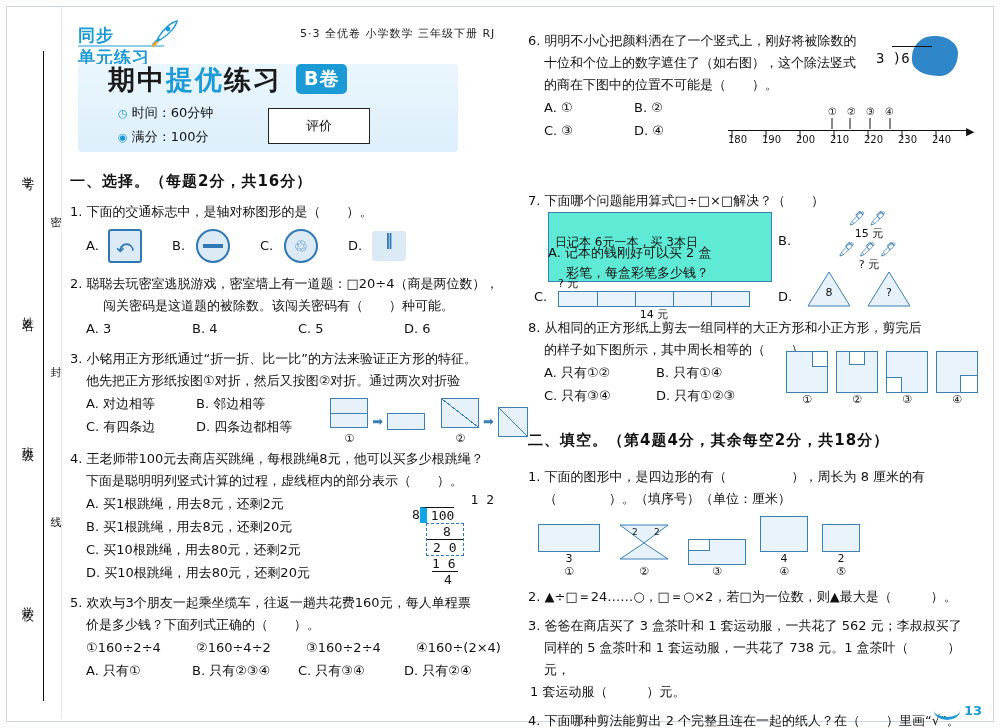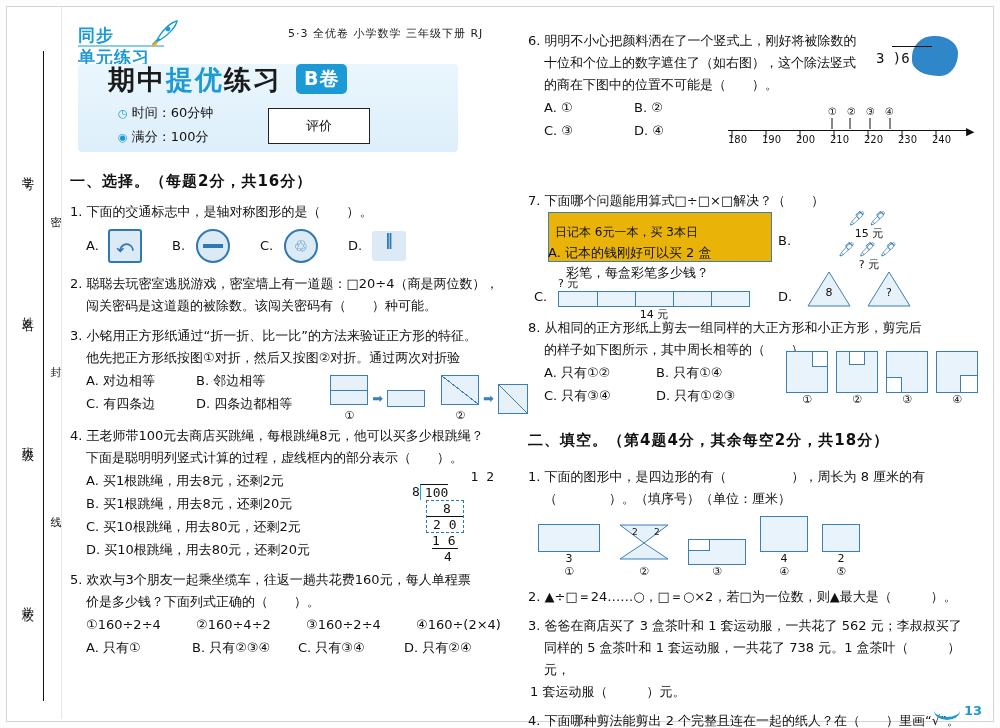--- a/index.html
+++ b/index.html
@@ -32,21 +32,21 @@
   .vtext{
     position:absolute;
     writing-mode:vertical-rl;
     text-orientation:upright;
     font-size:12px;letter-spacing:3px;color:#111;
     font-family:"DejaVu Sans","Liberation Sans",sans-serif;
   }
   .vtext.small{font-size:11px;letter-spacing:6px;}
   
   .top-right-label{
-    position:absolute;top:26px;left:288px;font-size:11px;color:#222;
+    position:absolute;top:26px;left:300px;font-size:11px;color:#222;
     letter-spacing:1px;
   }
   .logo-badge{
     position:absolute;left:78px;top:24px;width:92px;height:46px;
   }
   .logo-line{
     font-size:17px;color:#1b9ad6;font-weight:bold;letter-spacing:1px;
     line-height:22px;
   }
   .logo-under{
@@ -115,21 +115,21 @@
     position:absolute;left:50%;top:50%;transform:translate(-50%,-50%);
     width:20px;height:4px;background:#2f78b5;
   }
   
   .fig-box{
     border:1px solid #3b7fb5;background:#e6f1f9;display:inline-block;
   }
   .fig-label{font-size:11px;text-align:center;}
   
   .rbox{
-    border:1px solid #3b7fb5;background:#eab308;font-size:12px;padding:11px 6px;
+    border:1px solid #3b7fb5;background:#5eead4;font-size:12px;padding:21px 6px;
   }
   .splat{
     position:absolute;width:46px;height:40px;background:#2f86c9;
     border-radius:48% 52% 40% 60%/55% 45% 60% 40%;
   }
   .pagenum{
     position:absolute;right:18px;bottom:10px;font-size:13px;color:#1b9ad6;font-weight:bold;
   }
   .swoosh{
     position:absolute;right:40px;bottom:8px;width:26px;height:16px;
@@ -207,21 +207,27 @@
             <span class="sign-inner" style="top:8px;">‖</span>
           </span>
       </div>
     </div>
 
     <div class="qrow" style="margin-top:10px;">
       <div class="q">
         <span>2.</span>
         <span>聪聪去玩密室逃脱游戏，密室墙上有一道题：□20÷4（商是两位数），</span>
       </div>
-      <div class="q" style="margin-left:16px;">闯关密码是这道题的被除数。该闯关密码有（　　）种可能。</div>
+      <div class="q" style="margin-left:33px;">闯关密码是这道题的被除数。该闯关密码有（　　）种可能。</div>
+      <div class="opts opt4" style="margin-left:16px;">
+        <div>A. 3</div>
+        <div>B. 4</div>
+        <div>C. 5</div>
+        <div>D. 6</div>
+      </div>
     </div>
 
     <div class="qrow" style="margin-top:8px;position:relative;">
       <div class="q">
         <span>3.</span>
         <span>小铭用正方形纸通过“折一折、比一比”的方法来验证正方形的特征。</span>
       </div>
       <div class="q" style="margin-left:16px;">他先把正方形纸按图①对折，然后又按图②对折。通过两次对折验</div>
       <div class="opts" style="margin-left:16px;">
         <div style="display:flex;">
@@ -267,21 +273,21 @@
         <div>A. 买1根跳绳，用去8元，还剩2元</div>
         <div>B. 买1根跳绳，用去8元，还剩20元</div>
         <div>C. 买10根跳绳，用去80元，还剩2元</div>
         <div>D. 买10根跳绳，用去80元，还剩20元</div>
       </div>
 
       <div style="position:absolute;right:10px;top:44px;width:88px;font-family:'DejaVu Sans Mono','Liberation Mono',monospace;font-size:13px;line-height:15px;">
         <div style="text-align:right;padding-right:6px;">1 2</div>
         <div style="display:flex;">
           <div>8</div>
-          <div style="border-left:1px solid #0ea5e9;border-top:1px solid #111;padding-left:4px;">100</div>
+          <div style="border-left:7px solid #0ea5e9;border-top:1px solid #111;padding-left:4px;">100</div>
         </div>
         <div style="margin-left:14px;border:1px dashed #2f78b5;width:36px;">
           <div style="border-bottom:1px solid #111;padding-left:16px;">8</div>
           <div style="padding-left:6px;">2 0</div>
         </div>
         <div style="margin-left:20px;border-bottom:1px solid #111;width:26px;">1 6</div>
         <div style="margin-left:32px;">4</div>
       </div>
     </div>
 

